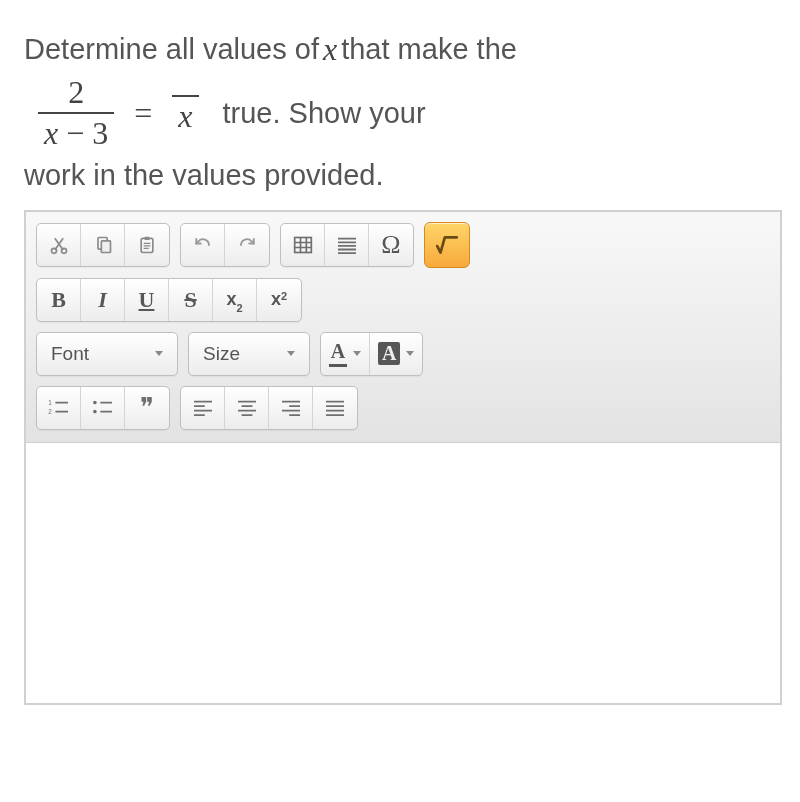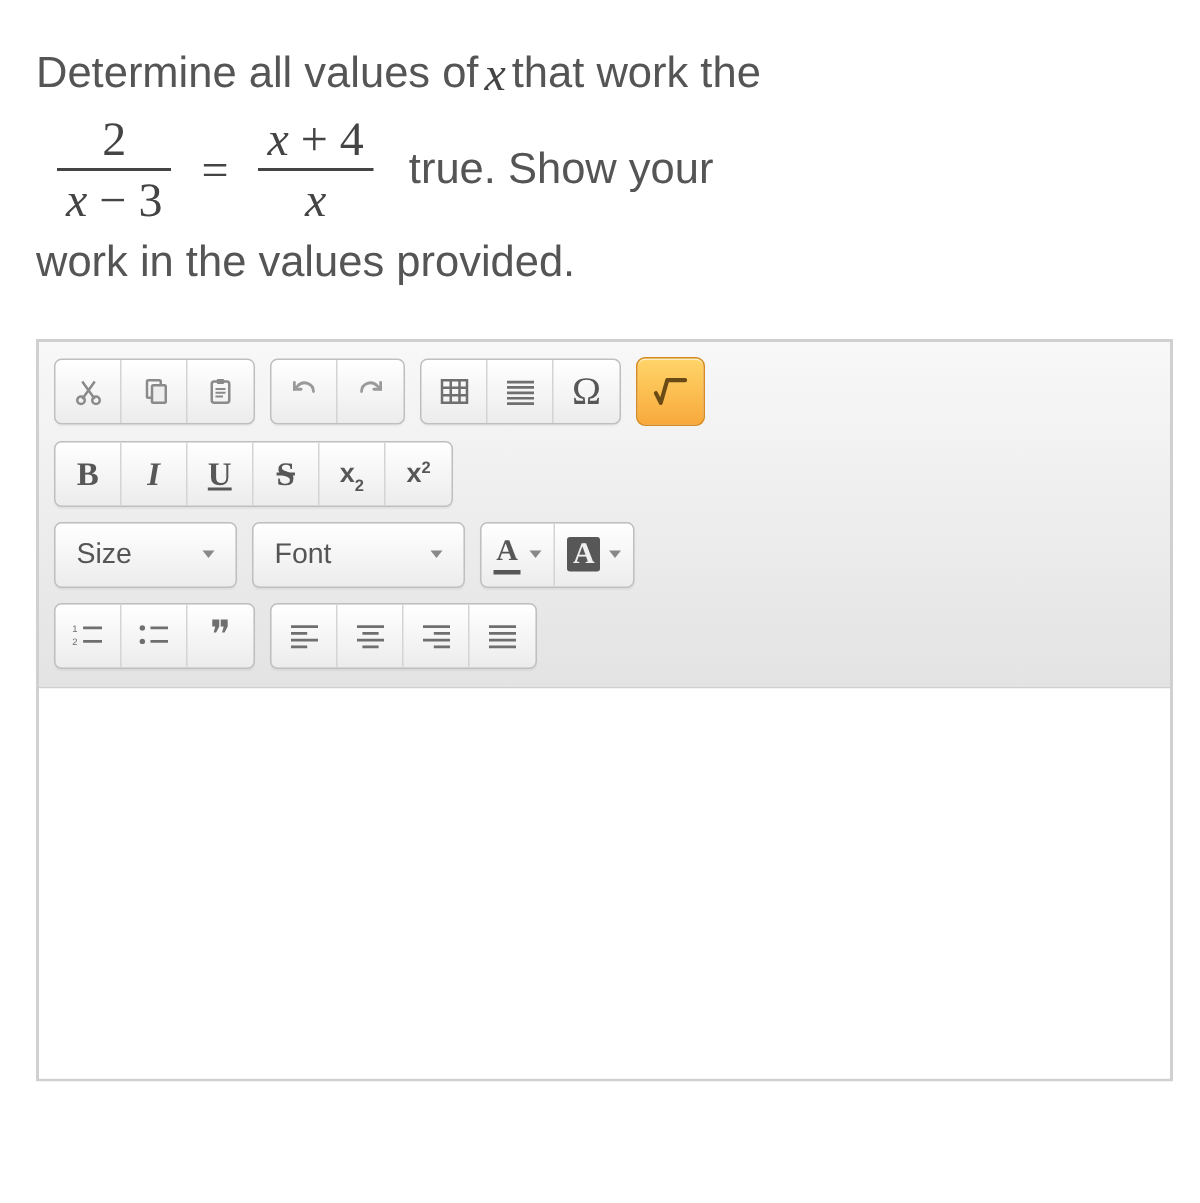--- a/index.html
+++ b/index.html
@@ -8,21 +8,21 @@
     padding: 24px 16px 0 24px;
     font-family: Arial, Helvetica, sans-serif;
     background: #ffffff;
     color: #555555;
     width: 800px;
   }
   .question {
     font-size: 29px;
     line-height: 1.6;
     color: #555555;
-    margin-bottom: 28px;
+    margin-bottom: 12px;
   }
   .q-row {
     display: flex;
     align-items: center;
     flex-wrap: wrap;
   }
   .math-var { font-style: italic; font-family: "Times New Roman", Times, serif; font-size: 32px; color:#444;}
   .frac {
     display: inline-flex;
     flex-direction: column;
@@ -120,35 +120,32 @@
   .align-icon { width:22px; height:18px; }
   .align-icon line { stroke:#6f6f6f; stroke-width:2; }
 </style>
 </head>
 <body>
 
 <div class="question">
   <div class="q-row">
     <span class="fit">Determine all values of </span>
     <span class="math-var" style="margin:0 4px;">x</span>
-    <span class="fit"> that work the</span>
+    <span class="fit"> that make the</span>
   </div>
   <div class="q-row">
     <span class="frac">
       <span class="top">2</span>
       <span class="bar"></span>
       <span class="bot">
         <span style="font-style:italic">x</span><span> − </span><span>3</span>
       </span>
     </span>
     <span class="eq">=</span>
     <span class="frac">
-      <span class="top">
-        <span style="font-style:italic">x</span><span> + </span><span>4</span>
-      </span>
       <span class="bar"></span>
       <span class="bot" style="font-style:italic">x</span>
     </span>
     <span class="fit" style="margin-left:10px;text-align:center;">true. Show your</span>
   </div>
   <div class="q-row">
     <span class="fit">work in the values provided.</span>
   </div>
 </div>
 
@@ -246,28 +243,28 @@
           <span class="subsup supsup">
               <span>x</span>
               <span class="sm">2</span>
             </span>
         </div>
       </div>
     </div>
 
     <div class="tb-row">
       <div class="group">
+        <div class="btn wide">
+          <span>Font</span>
+            <span class="caret"></span>
+        </div>
+      </div>
+      <div class="group">
         <div class="btn wide" style="min-width:120px">
           <span>Size</span>
-            <span class="caret"></span>
-        </div>
-      </div>
-      <div class="group">
-        <div class="btn wide">
-          <span>Font</span>
             <span class="caret"></span>
         </div>
       </div>
       <div class="group">
         <div class="btn">
           <span class="textcolor">
               <span>A</span>
               <span class="ubar"></span>
             </span>
           <span class="caret" style="margin-left:6px;"></span>

